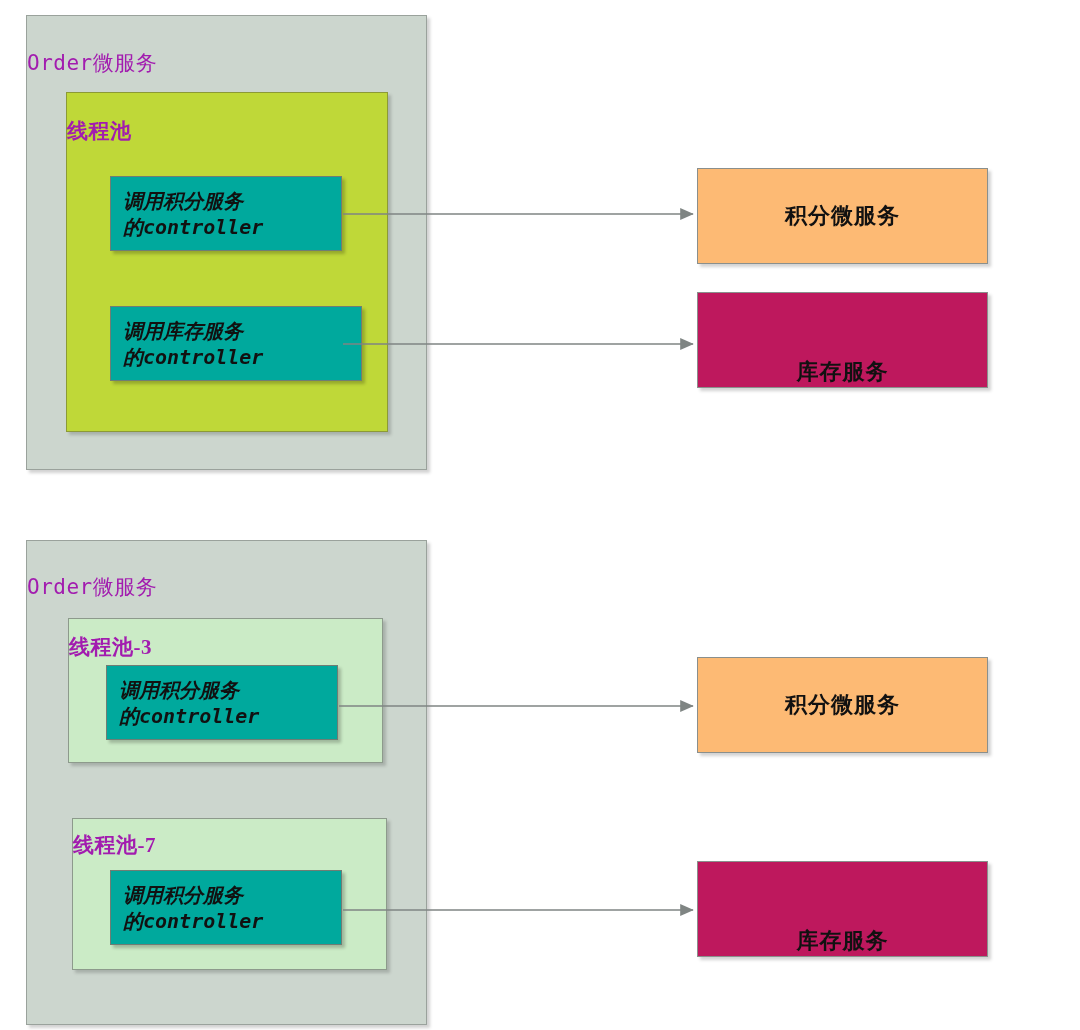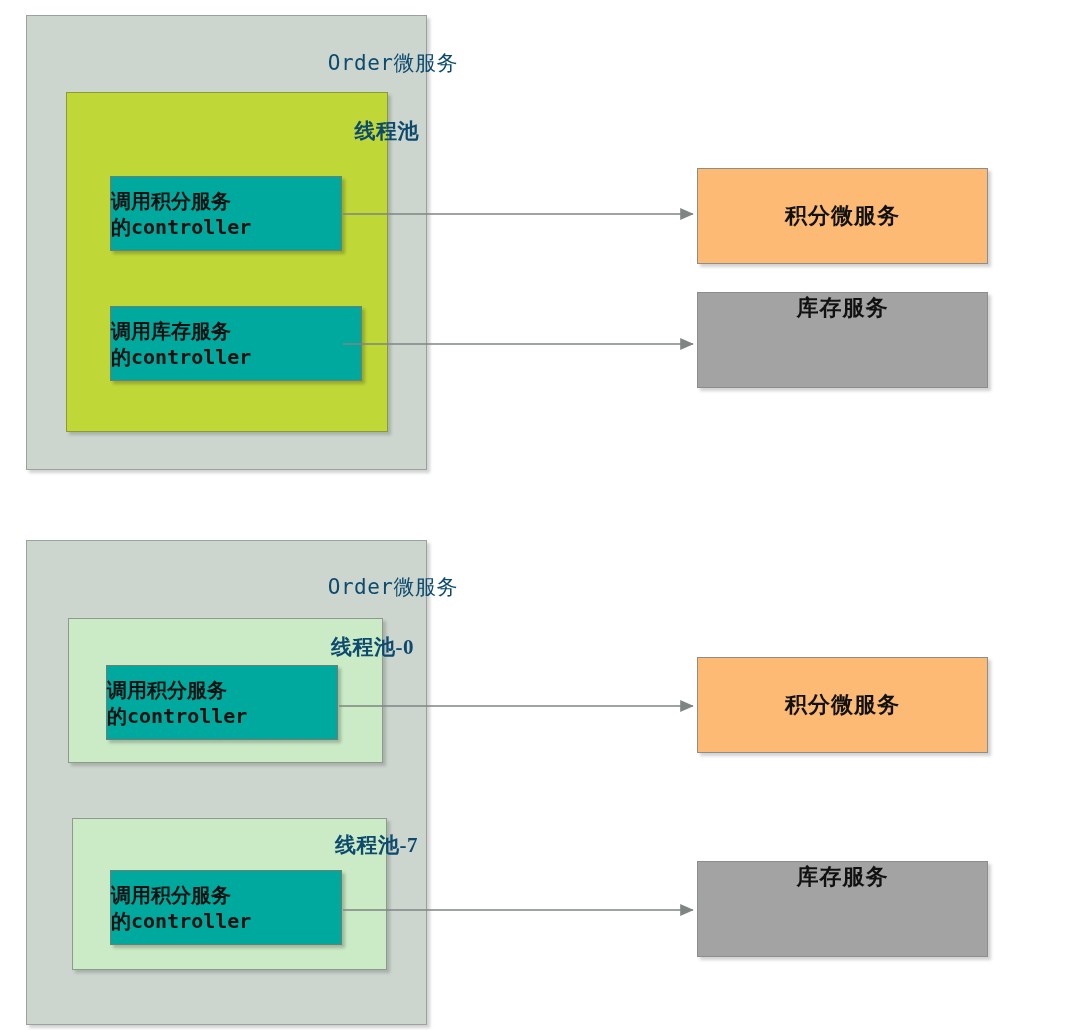--- a/index.html
+++ b/index.html
@@ -26,26 +26,25 @@
     position: absolute;
     box-sizing: border-box;
     border: 1px solid #848a86;
     box-shadow: 3px 3px 3px rgba(0,0,0,0.18);
     display: block;
   }
   .box-title {
     position: absolute;
     left: 0;
     width: 100%;
-    text-align: right;
-    color: #0c4a6e;
+    text-align: left;
+    color: #a21caf;
     font-weight: bold;
     letter-spacing: 0.5px;
     white-space: nowrap;
-    margin-left: 32px;
   }
 
   
   .svc-container {
     background: #ccd6ce;
     border: 1px solid #9aa29c;
   }
   .svc-container > .box-title {
     font-size: 21px;
     font-weight: normal;
@@ -69,46 +68,47 @@
   }
 
   
   .ctrl {
     background: #00a99d;
     border: 1px solid #6f7d74;
     box-shadow: 3px 3px 3px rgba(0,0,0,0.22);
     display: flex;
     flex-direction: column;
     justify-content: center;
-    padding-left: 0;
+    padding-left: 12px;
     box-sizing: border-box;
+    font-style: italic;
   }
   .ctrl .line {
     font-size: 20px;
     line-height: 26px;
     color: #111;
     font-family: "DejaVu Sans Mono", monospace;
     font-weight: bold;
     white-space: nowrap;
     text-align: left;
   }
 
   
   .svc-red {
     background: #fdba74;
     border: 1px solid #8a8f8c;
     display: flex;
     align-items: center;
     justify-content: center;
   }
   .svc-yellow {
-    background: #a3a3a3;
+    background: #be185d;
     border: 1px solid #8a8f8c;
     display: flex;
-    align-items: flex-start;
+    align-items: flex-end;
     justify-content: center;
   }
   .svc-label {
     font-size: 22px;
     font-weight: bold;
     color: #111;
     letter-spacing: 1px;
     font-family: "DejaVu Sans", sans-serif;
     white-space: nowrap;
   }
@@ -193,21 +193,21 @@
 
   <div class="box svc-yellow" style="left:697px; top:292px; width:291px; height:96px;">
     <span class="svc-label">库存服务</span>
   </div>
 
   <div class="box svc-container" style="left:26px; top:540px; width:401px; height:485px;">
     <div class="box-title" style="top:32px;">Order微服务</div>
   </div>
 
   <div class="box pool-mint" style="left:68px; top:618px; width:315px; height:145px;">
-    <div class="box-title pool-title" style="top:14px;">线程池-0</div>
+    <div class="box-title pool-title" style="top:14px;">线程池-3</div>
   </div>
 
   <div class="box ctrl" style="left:106px; top:665px; width:232px; height:75px;">
     <div class="line">调用积分服务</div>
     <div class="line">的controller</div>
   </div>
 
   <div class="box pool-mint" style="left:72px; top:818px; width:315px; height:152px;">
     <div class="box-title pool-title" style="top:12px;">线程池-7</div>
   </div>

